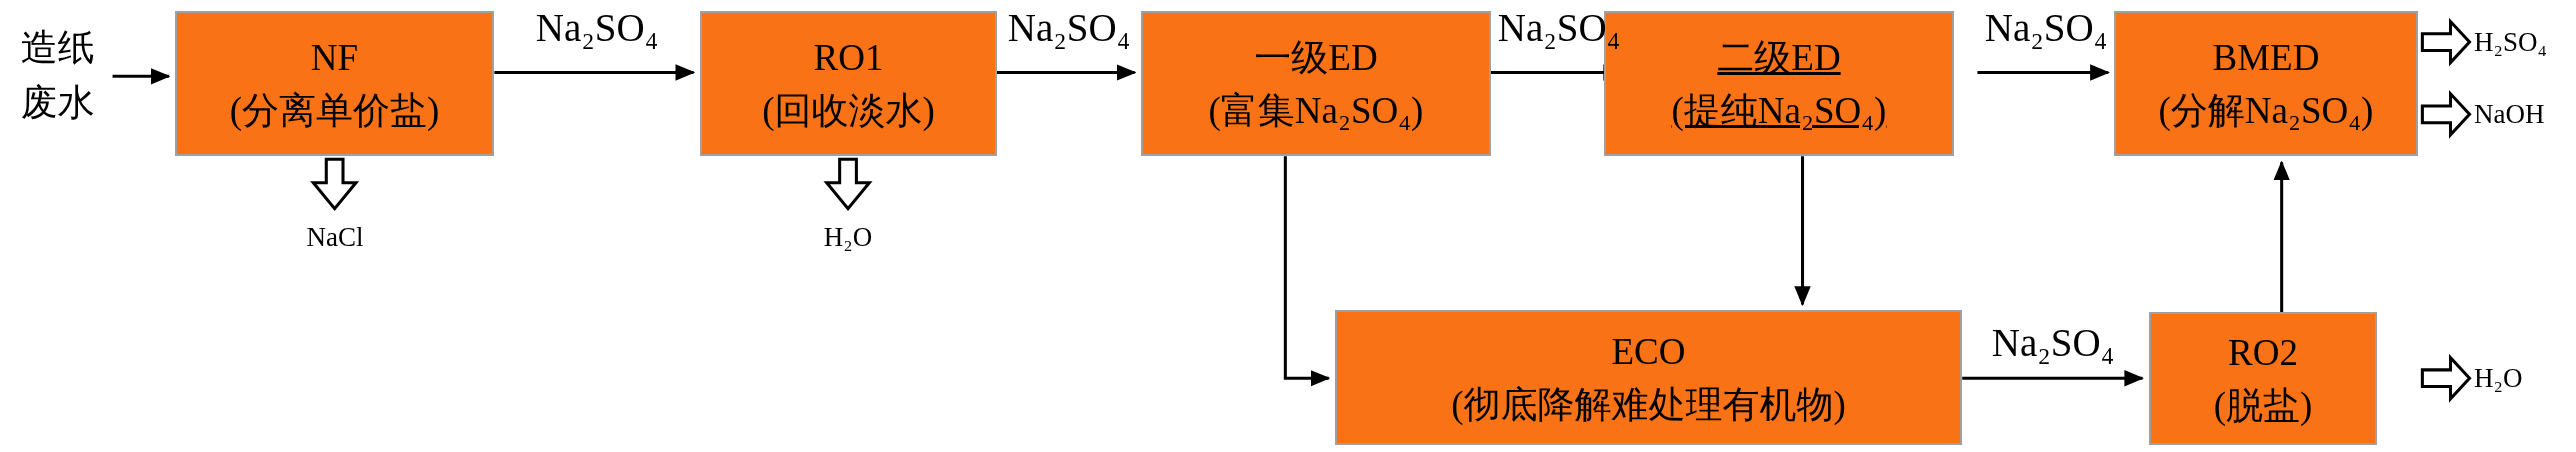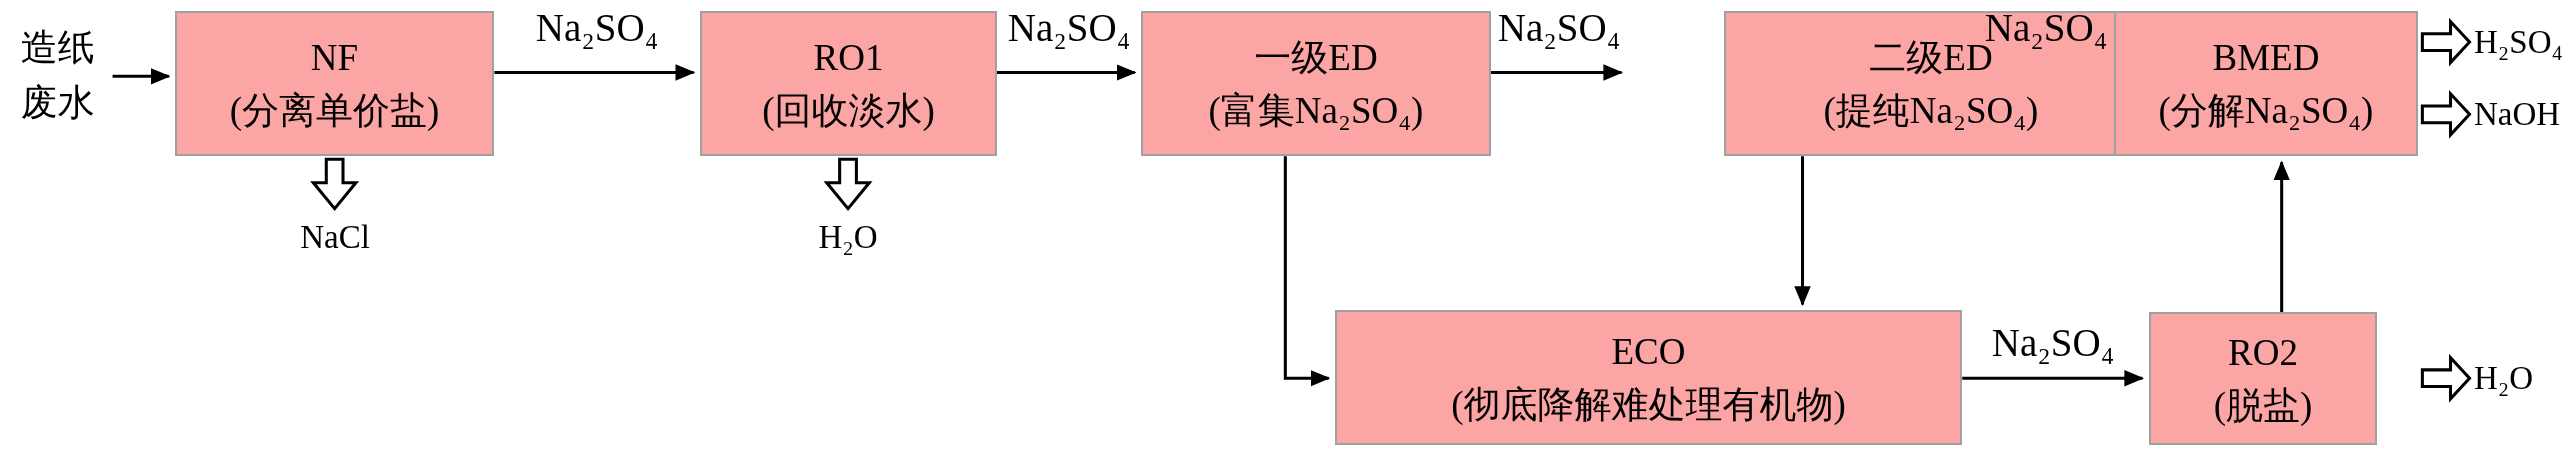--- a/index.html
+++ b/index.html
@@ -9,38 +9,38 @@
     width: 2576px; height: 453px;
     position: relative;
     overflow: hidden;
     font-family: "Liberation Serif", "DejaVu Serif", serif;
     color: #000000;
   }
   .canvas { position: absolute; left: 0; top: 0; width: 2576px; height: 453px; border-radius: 21px; }
   svg.connectors { position: absolute; left: 0; top: 0; }
   .box {
     position: absolute;
-    background: #fca5a5;
+    background: #f97316;
     border: 2.3px solid #a0a0a0;
     display: flex; flex-direction: column;
     justify-content: center; align-items: center;
     text-align: center;
   }
   .box-title    { font-size: 37px; line-height: 53px; white-space: nowrap; }
   .box-subtitle { font-size: 37px; line-height: 53px; white-space: nowrap; }
   .flow-label {
     position: absolute; top: 6px;
     font-size: 39px; line-height: 43px;
     transform: translateX(-50%);
     white-space: nowrap;
   }
   .flow-label.bottom { top: 321px; }
   .out-label {
     position: absolute;
-    font-size: 33px; line-height: 43px;
+    font-size: 27px; line-height: 43px;
     white-space: nowrap;
   }
   .out-label.centered { transform: translateX(-50%); }
   .src-label {
     position: absolute; left: 3.8px; top: 20px; width: 108px;
     font-size: 37px; line-height: 55px;
     text-align: center;
   }
 </style>
 </head>
@@ -87,21 +87,21 @@
   <div class="box" style="left:700px; top:11.4px; width:297px; height:145px;">
     <div class="box-title">RO1</div>
     <div class="box-subtitle">(回收淡水)</div>
   </div>
 
   <div class="box" style="left:1141px; top:11.4px; width:350px; height:145px;">
     <div class="box-title">一级ED</div>
     <div class="box-subtitle">(富集Na₂SO₄)</div>
   </div>
 
-  <div class="box" style="left:1724px; top:11.4px; width:414px; height:145px;">
+  <div class="box" style="left:1604px; top:11.4px; width:350px; height:145px;text-decoration:underline;">
     <div class="box-title">二级ED</div>
     <div class="box-subtitle">(提纯Na₂SO₄)</div>
   </div>
 
   <div class="box" style="left:2114px; top:11.4px; width:304px; height:145px;">
     <div class="box-title">BMED</div>
     <div class="box-subtitle">(分解Na₂SO₄)</div>
   </div>
 
   <div class="box" style="left:1335px; top:310px; width:627px; height:135px;">

